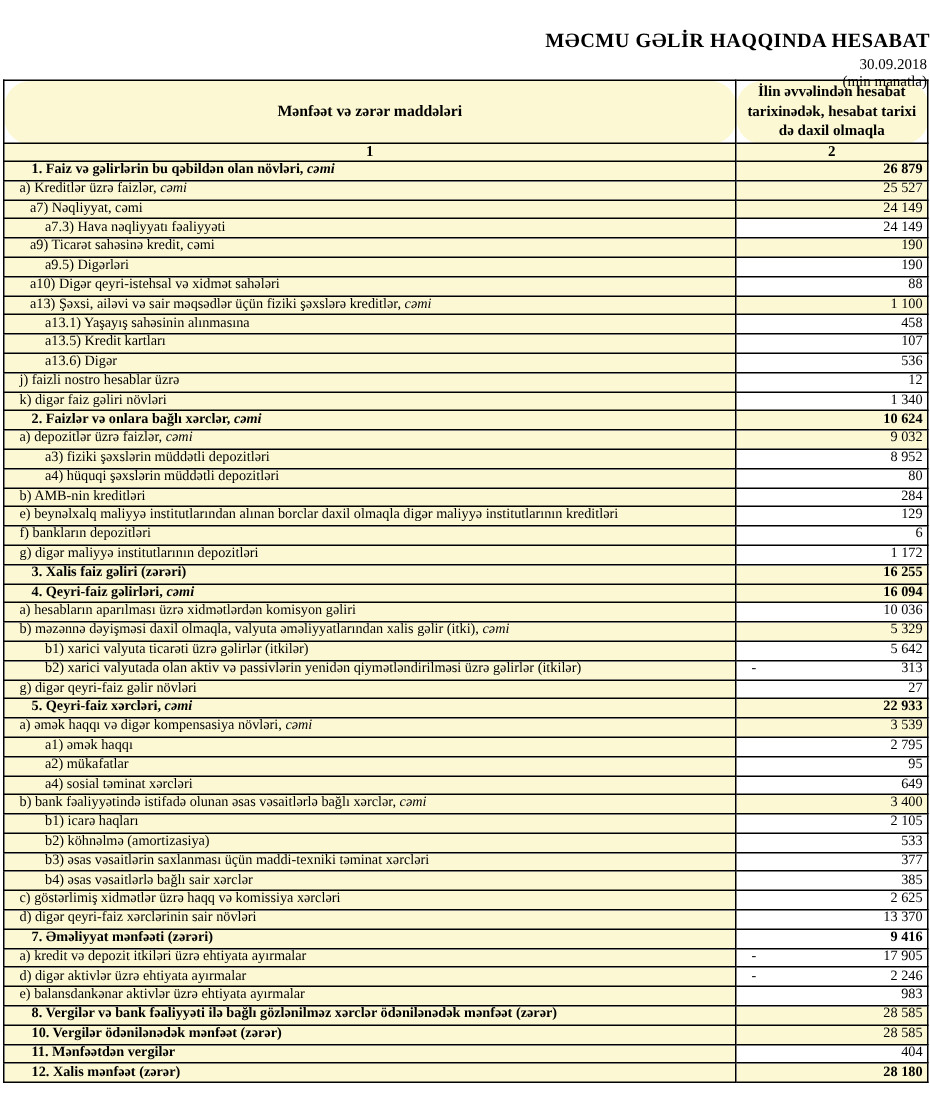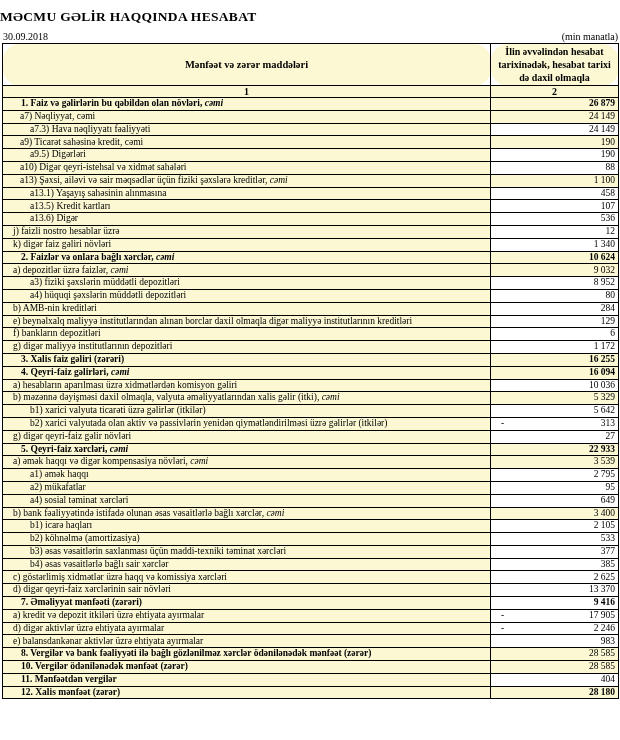--- a/index.html
+++ b/index.html
@@ -4,26 +4,26 @@
 <style>
   :root { --cream:#fbf8d3; --line:#000; }
   * { box-sizing:border-box; }
   html,body { margin:0; padding:0; }
   body {
     width:620px; height:740px; background:#fff; color:#000;
     font-family:"Liberation Serif","DejaVu Serif",serif;
     overflow:hidden;
   }
   .title {
-    text-align:left; font-weight:bold; font-size:13.5px;
-    letter-spacing:.3px; padding-top:9px;
+    text-align:right; font-weight:bold; font-size:13.5px;
+    letter-spacing:.3px; padding-top:19px;
   }
   .meta-row {
     display:flex; justify-content:space-between; align-items:flex-end;
-    font-size:10px; padding:3px 2px 0 3px; height:17px;
+    font-size:10px; padding:3px 2px 0 3px; height:17px;flex-direction:column;
   }
   table.report {
     border-collapse:collapse; table-layout:fixed;
     width:616px; margin:1px 2px 0 2px;
   }
   col.c-label { width:488px; }
   col.c-value { width:128px; }
   th, td { border:1px solid var(--line); overflow:hidden; }
   thead th {
     background:var(--cream); font-weight:bold; text-align:center;
@@ -77,20 +77,29 @@
   <tr class="lb vb">
     <td class="lbl i0"><span class="lbl-text">1. Faiz və gəlirlərin bu qəbildən olan növləri, </span><i class="lbl-italic">cəmi</i></td>
     <td class="val cream">
       <span class="cellwrap">
         <span class="dash"></span>
         <span class="num">26 879</span>
       </span>
     </td>
   </tr>
 
+  <tr>
+    <td class="lbl i1"><span class="lbl-text">a) Kreditlər üzrə faizlər, </span><i class="lbl-italic">cəmi</i></td>
+    <td class="val cream">
+      <span class="cellwrap">
+        <span class="dash"></span>
+        <span class="num">25 527</span>
+      </span>
+    </td>
+  </tr>
 
   <tr>
     <td class="lbl i2"><span class="lbl-text">a7) Nəqliyyat, cəmi</span><i class="lbl-italic"></i></td>
     <td class="val cream">
       <span class="cellwrap">
         <span class="dash"></span>
         <span class="num">24 149</span>
       </span>
     </td>
   </tr>

